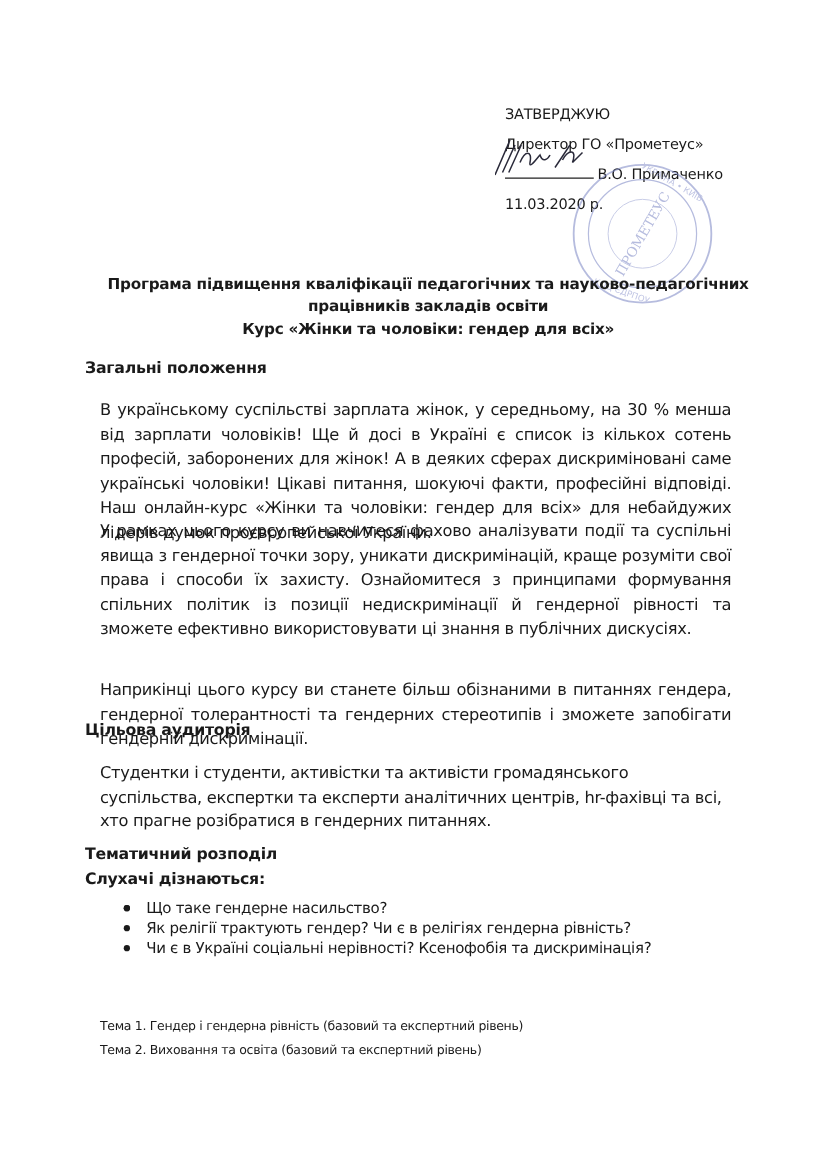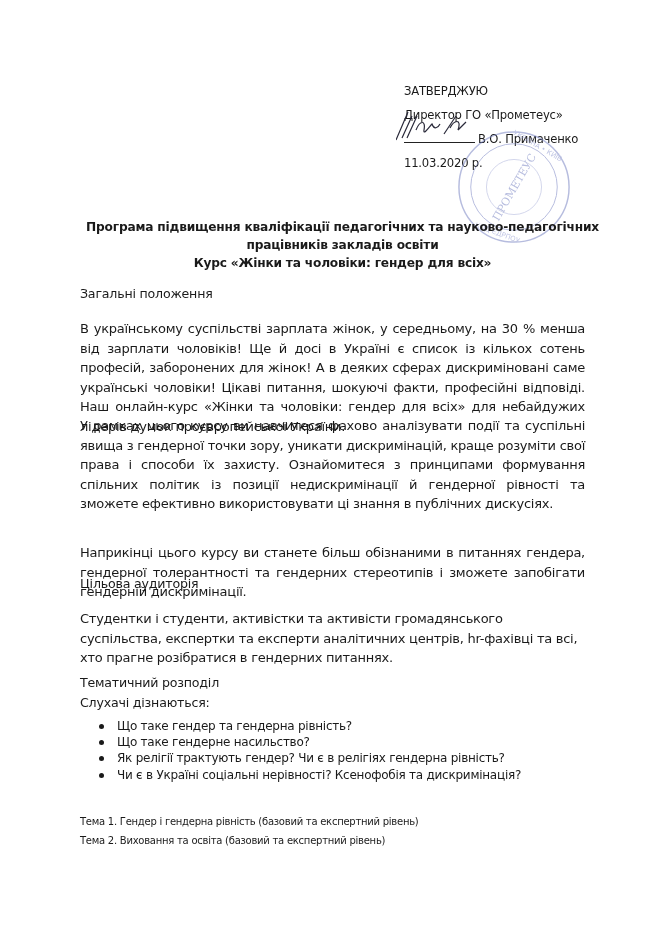--- a/index.html
+++ b/index.html
@@ -11,21 +11,21 @@
 
     .approval { position: absolute; left: 404px; top: 79px; font-size: 11.6px; line-height: 24px; letter-spacing: -0.2px; }
     .approval .line { white-space: nowrap; }
     .sig-row { position: relative; }
     .sig-line { display: inline-block; width: 71px; border-bottom: 1px solid #222; height: 14px; vertical-align: baseline; margin-right: 3px; position: relative; }
     .signature { position: absolute; left: -8px; top: -20px; width: 90px; height: 36px; }
     .stamp { position: absolute; left: 455px; top: 128px; width: 118px; height: 118px; opacity: 0.55; }
 
     .title { position: absolute; left: 70px; top: 218px; width: 545px; text-align: center; font-weight: bold; font-size: 12.2px; line-height: 18px; letter-spacing: -0.2px; }
 
-    .h { position: absolute; left: 80px; font-weight: normal; font-size: 12.6px; letter-spacing: -0.2px; }
+    .h { position: absolute; left: 68px; font-weight: bold; font-size: 12.6px; letter-spacing: -0.2px; }
     .p { position: absolute; left: 80px; width: 505px; font-size: 13px; line-height: 19.5px; text-align: justify; letter-spacing: -0.25px; }
     .p.left { text-align: left; }
 
     .bullets { position: absolute; left: 80px; top: 718px; margin: 0; padding: 0; list-style: none; font-size: 12px; line-height: 16.2px; letter-spacing: -0.25px; }
     .bullets li { position: relative; padding-left: 37px; white-space: nowrap; }
     .bullets li .dot { position: absolute; left: 19px; top: 6px; width: 5px; height: 5px; border-radius: 50%; background: #1a1a1a; }
 
     .topics { position: absolute; left: 80px; top: 812px; font-size: 10px; line-height: 19px; letter-spacing: -0.25px; }
   </style>
 </head>
@@ -66,21 +66,21 @@
   <div class="p" style="top:416px;">У рамках цього курсу ви навчитеся фахово аналізувати події та суспільні явища з гендерної точки зору, уникати дискримінацій, краще розуміти свої права і способи їх захисту. Ознайомитеся з принципами формування спільних політик із позиції недискримінації й гендерної рівності та зможете ефективно використовувати ці знання в публічних дискусіях.</div>
   <div class="p" style="top:543px;">Наприкінці цього курсу ви станете більш обізнаними в питаннях гендера, гендерної толерантності та гендерних стереотипів і зможете запобігати гендерній дискримінації.</div>
 
   <div class="h" style="top:576px;">Цільова аудиторія</div>
   <div class="p left" style="top:609px;">Студентки і студенти, активістки та активісти громадянського суспільства, експертки та експерти аналітичних центрів, hr-фахівці та всі, хто прагне розібратися в гендерних питаннях.</div>
 
   <div class="h" style="top:675px;">Тематичний розподіл</div>
   <div class="h" style="top:695px;">Слухачі дізнаються:</div>
 
   <ul class="bullets">
-    <li><span class="dot"></span><span>Що таке гендер та гендерна рівність?</span></li>
+    <li><span class="dot"></span></li>
     <li><span class="dot"></span><span>Що таке гендерне насильство?</span></li>
     <li><span class="dot"></span><span>Як релігії трактують гендер? Чи є в релігіях гендерна рівність?</span></li>
     <li><span class="dot"></span><span>Чи є в Україні соціальні нерівності? Ксенофобія та дискримінація?</span></li>
   </ul>
 
   <div class="topics">
     <div>Тема 1. Гендер і гендерна рівність (базовий та експертний рівень)</div>
     <div>Тема 2. Виховання та освіта (базовий та експертний рівень)</div>
   </div>
 

